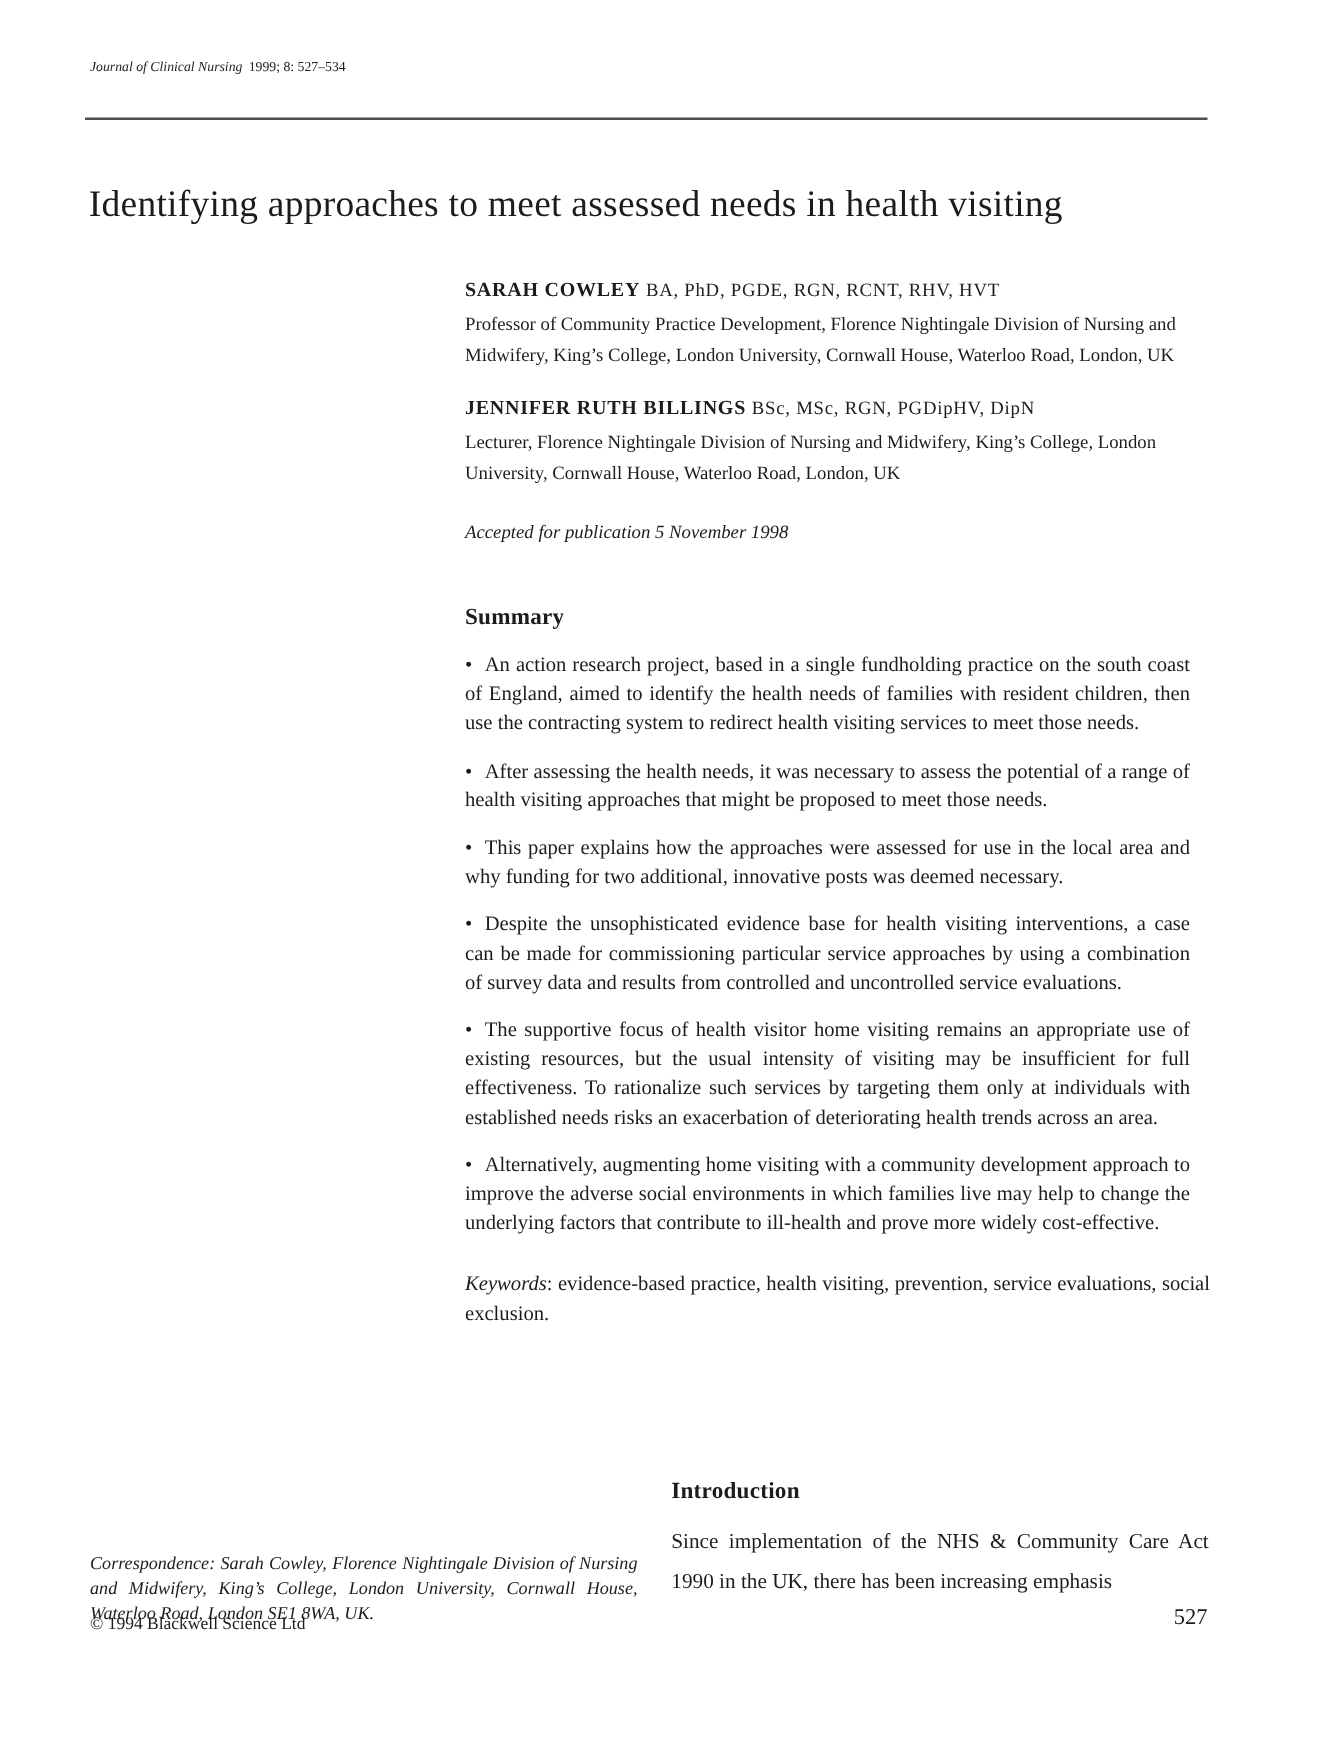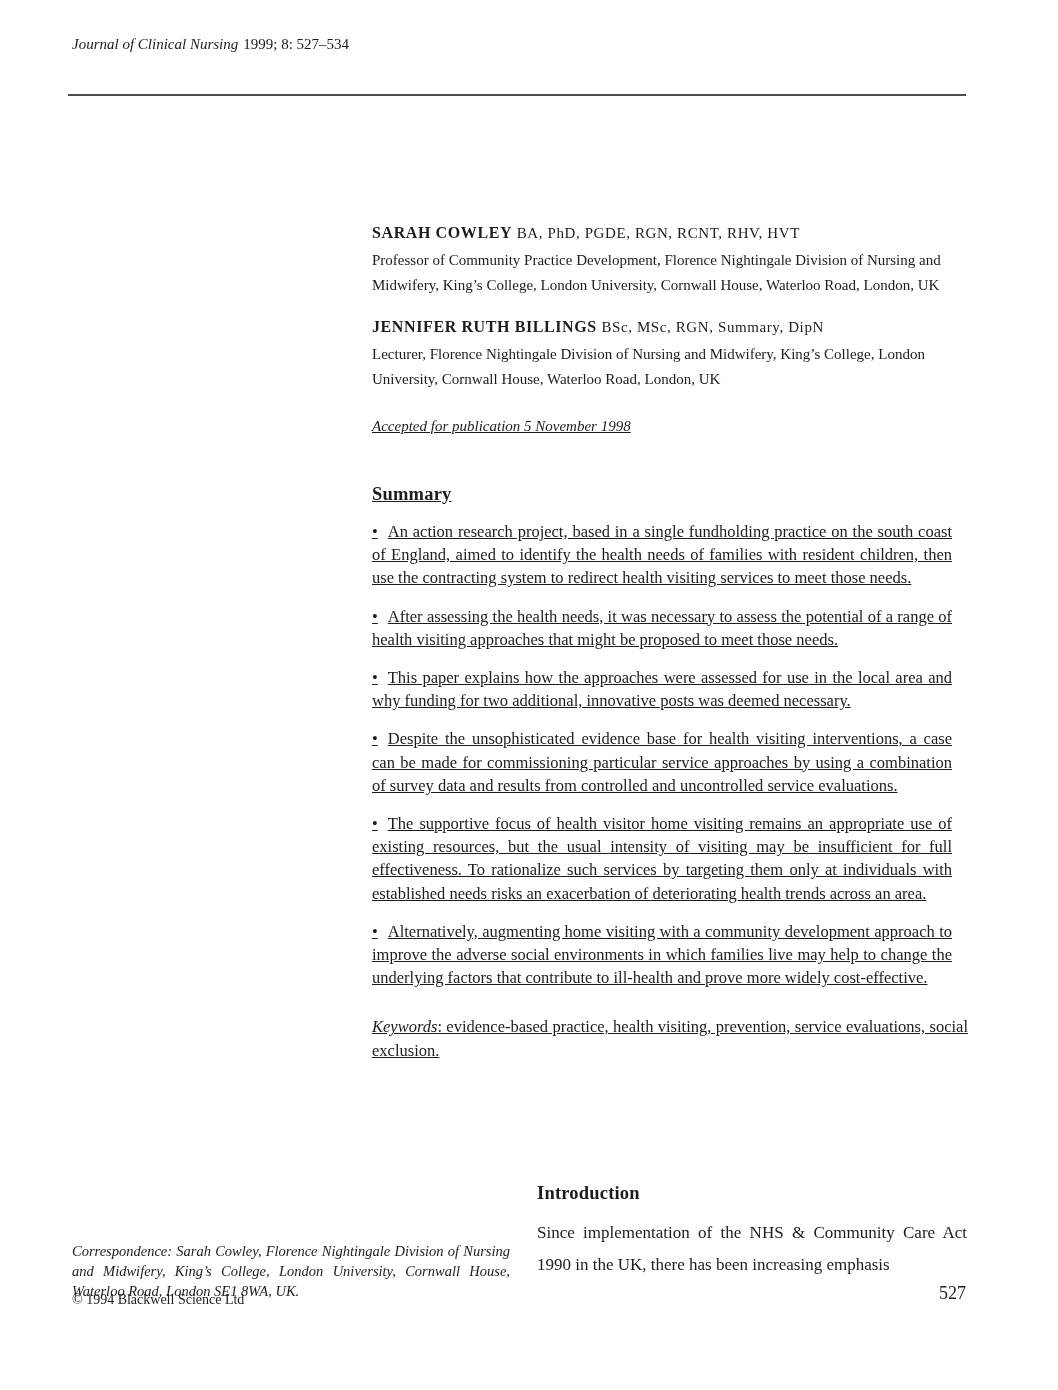--- a/index.html
+++ b/index.html
@@ -7,42 +7,42 @@
     position: relative;
     width: 1058px;
     height: 1390px;
     background: #ffffff;
     font-family: "Liberation Serif", "DejaVu Serif", serif;
     color: #1c1c1c;
     overflow: hidden;
   }
 
   
-  .journal-line { position: absolute; left: 72px; top: 36px; font-size: 15px; white-space: nowrap; }
+  .journal-line { position: absolute; left: 72px; top: 48px; font-size: 11px; white-space: nowrap; }
   .jname { font-style: italic; }
   .jcite { font-style: normal; margin-left: 5px; }
   .rule { position: absolute; left: 68px; top: 94px; width: 898px; height: 2px; background: #4d4d4d; }
 
   
   .title {
     position: absolute; left: 71px; top: 146px; width: 900px;
     margin: 0; font-size: 30px; font-weight: 400; letter-spacing: 0.2px; line-height: 1.2;
   }
 
   
   .authors { position: absolute; left: 372px; top: 224px; width: 596px; }
   .author-line { margin: 0; font-size: 16px; letter-spacing: 0.6px; }
   .author-name { font-weight: 700; text-align: right; }
   .author-creds { font-size: 15px; }
   .affiliation { margin: 6px 0 0 0; font-size: 15px; line-height: 25px; }
   .author-2 { margin-top: 20px; }
-  .accepted { margin: 26px 0 11px 0; font-style: italic; font-size: 15px; text-decoration: underline; }
+  .accepted { margin: 26px 0 11px 0; font-style: italic; font-size: 15px; }
 
   
-  .summary { position: absolute; left: 372px; top: 484px; width: 596px; text-decoration: underline; }
+  .summary { position: absolute; left: 372px; top: 484px; width: 596px; }
   .section-heading { margin: 0; font-size: 18.5px; font-weight: 700; letter-spacing: 0.2px; }
   .bullet { margin: 15px 16px 0 0; text-align: justify; font-size: 16.5px; line-height: 23.2px; }
   .marker { margin-right: 10px; }
   .keywords { margin: 26px 0 0 0; text-align: justify; font-size: 16.5px; line-height: 23.2px; }
   .kw-label { font-style: italic; }
 
   
   .correspondence {
     position: absolute; left: 72px; top: 1212px; width: 438px;
     font-style: italic; font-size: 14.5px; line-height: 20px; text-align: justify; margin-top: 29px;
@@ -60,28 +60,29 @@
 <body>
 
 <div class="page">
 
   <header class="journal-line">
     <span class="jname">Journal of Clinical Nursing</span><span class="jcite">1999; 8: 527–534</span>
   </header>
 
   <div class="rule"></div>
 
+  <h1 class="title">Identifying approaches to meet assessed needs in health visiting</h1>
 
   <section class="authors">
     <div class="author">
       <p class="author-line"><span class="author-name">SARAH COWLEY</span> <span class="author-creds">BA, PhD, PGDE, RGN, RCNT, RHV, HVT</span></p>
       <p class="affiliation">Professor of Community Practice Development, Florence Nightingale Division of Nursing and Midwifery, King’s College, London University, Cornwall House, Waterloo Road, London, UK</p>
     </div>
     <div class="author author-2">
-      <p class="author-line"><span class="author-name">JENNIFER RUTH BILLINGS</span> <span class="author-creds">BSc, MSc, RGN, Summary, DipN</span></p>
+      <p class="author-line"><span class="author-name">JENNIFER RUTH BILLINGS</span> <span class="author-creds">BSc, MSc, RGN, PGDipHV, DipN</span></p>
       <p class="affiliation">Lecturer, Florence Nightingale Division of Nursing and Midwifery, King’s College, London University, Cornwall House, Waterloo Road, London, UK</p>
     </div>
     <p class="accepted">Accepted for publication 5 November 1998</p>
   </section>
 
   <section class="summary">
     <h2 class="section-heading">Summary</h2>
     <p class="bullet"><span class="marker">•</span><span>An action research project, based in a single fundholding practice on the south coast of England, aimed to identify the health needs of families with resident children, then use the contracting system to redirect health visiting services to meet those needs.</span></p>
     <p class="bullet"><span class="marker">•</span><span>After assessing the health needs, it was necessary to assess the potential of a range of health visiting approaches that might be proposed to meet those needs.</span></p>
     <p class="bullet"><span class="marker">•</span><span>This paper explains how the approaches were assessed for use in the local area and why funding for two additional, innovative posts was deemed necessary.</span></p>

